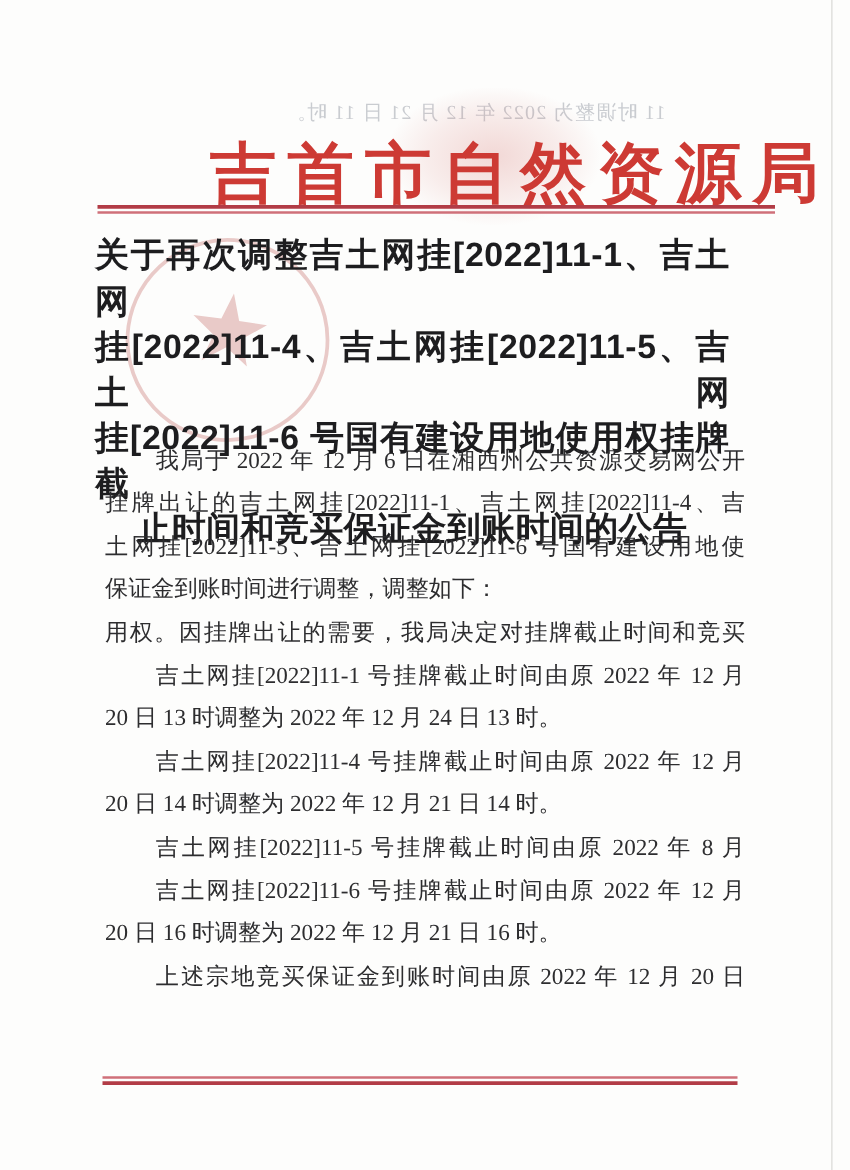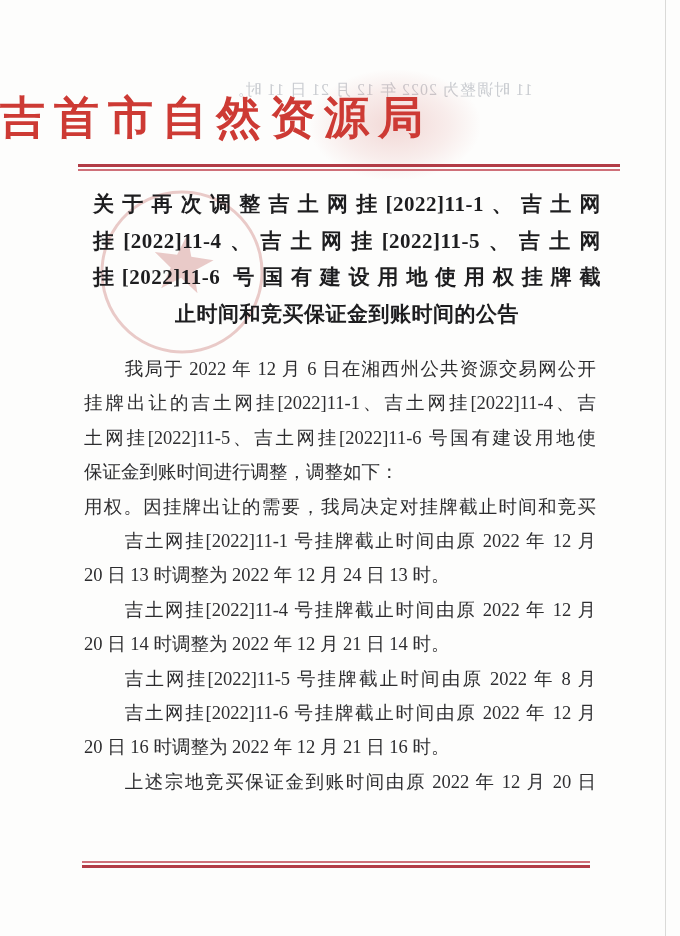--- a/index.html
+++ b/index.html
@@ -36,23 +36,23 @@
   
   .seal-smudge{
     position:absolute;
     left:310px;top:70px;width:170px;height:110px;
     background:radial-gradient(ellipse at center, rgba(214,120,115,.28) 0%, rgba(214,120,115,.12) 45%, rgba(214,120,115,0) 72%);
     pointer-events:none;
   }
   .agency{
     position:absolute;
     top:88px;left:0;right:0;
-    margin:0;
-    text-align:left;
-    font-size:45px;
+    margin:16px;
+    text-align:right;
+    font-size:53px;
     font-weight:bold;
     letter-spacing:9px;
     color:var(--header-red);
     font-family:"Liberation Serif","DejaVu Serif",serif;
     white-space:nowrap;
   }
   .rule{position:absolute;}
   .rule i{display:block;border:0;}
   .rule-top{left:78px;top:164px;width:542px;}
   .rule-top i:first-child{height:3px;background:var(--rule-red);}
@@ -63,24 +63,24 @@
   
   .seal{
     position:absolute;
     left:96px;top:186px;width:172px;height:172px;
     opacity:.28;
     transform:scaleX(-1) rotate(-8deg);
     pointer-events:none;
   }
   .title{
     position:absolute;
-    left:93px;top:186px;width:508px;
-    font-family:Liberation Serif, serif;
+    left:76px;top:186px;width:508px;
+    font-family:Liberation Sans, sans-serif;
     font-weight:bold;
-    font-size:21px;
+    font-size:27px;
     line-height:36.5px;
     color:var(--title-black);
   }
   .title-line{
     text-align:justify;
     text-align-last:justify;
     letter-spacing:.5px;
   }
   .title-line:last-child{
     text-align:right;

